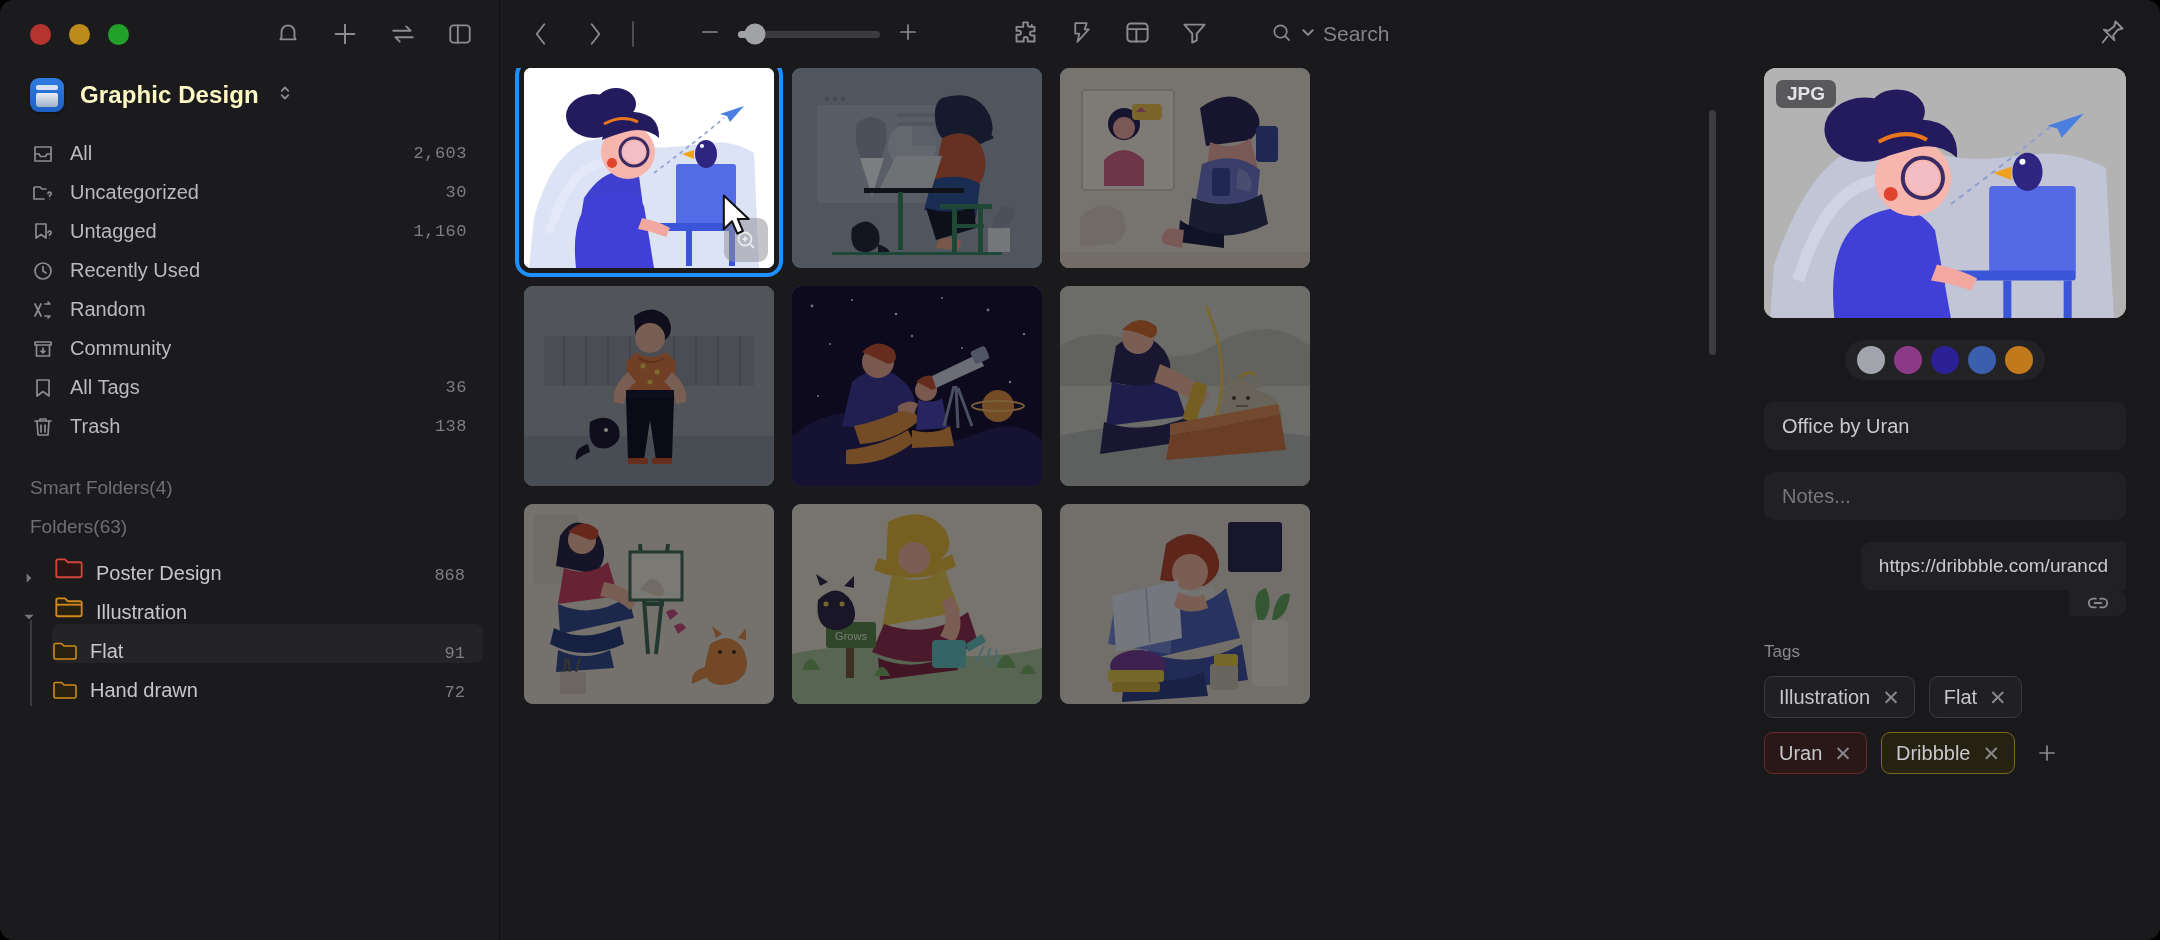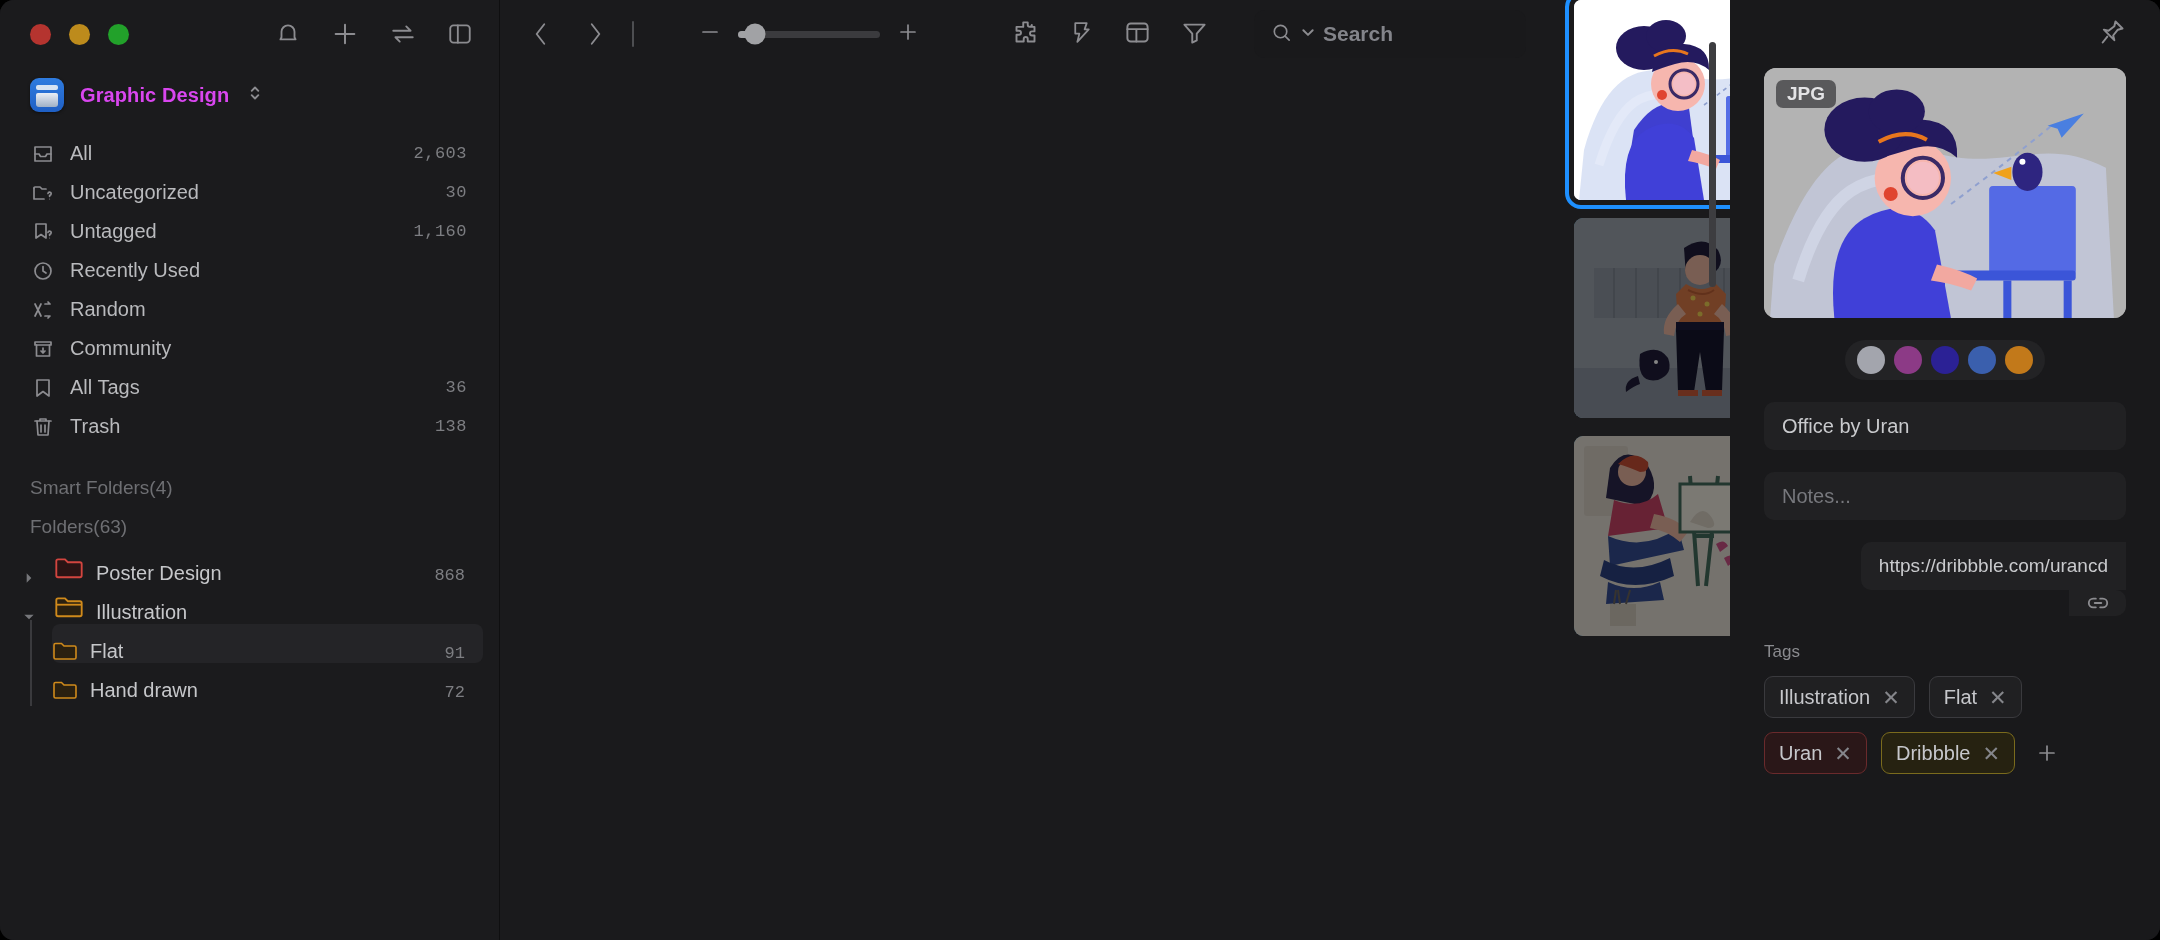--- a/index.html
+++ b/index.html
@@ -53,21 +53,21 @@
     box-shadow: 0 1px 3px rgba(0,0,0,.5);
   }
   .lib-badge::before {
     content:""; position:absolute; left:6px; right:6px; top:7px; height:5px;
     background:#d7e3f3; border-radius:2px;
   }
   .lib-badge::after {
     content:""; position:absolute; left:6px; right:6px; top:15px; bottom:5px;
     background:linear-gradient(180deg,#e9eef6,#9fb0c6); border-radius:2px 2px 3px 3px;
   }
-  .lib-name { font-size: 20px; color: #d946ef; font-weight: 600; letter-spacing: .1px; }
+  .lib-name { font-size: 24px; color: #fef9c3; font-weight: 600; letter-spacing: .1px; }
   .lib-caret { margin-left: 2px; }
 
   .nav { padding: 6px 16px 0 16px; }
   .nav-item {
     height: 39px; border-radius: 8px;
     display: flex; align-items: center;
     padding: 0 16px 0 14px;
     gap: 14px;
     cursor: default;
   }
@@ -97,21 +97,21 @@
   .folder-item .flabel { font-size: 20px; color: #c6c7ca; }
   .folder-item .fcount { margin-left:auto; font-size:17px; color:#7d7e82;
      font-family:"Liberation Mono", monospace; }
   .indent-line { position:relative; }
   .indent-line::before {
     content:""; position:absolute; left:30px; top:-4px; bottom:-4px;
     width:2px; background:#3a3a3d;
   }
 
   
-  .main { flex: 1 1 auto; display: flex; min-width: 0; position: relative; font-weight: bold; }
+  .main { flex: 1 1 auto; display: flex; flex-direction: column; min-width: 0; position: relative; }
   .maintoolbar {
     height: 68px; display: flex; align-items: center;
     padding: 0 18px 0 24px; gap: 0;
   }
   .nav-arrows { display: flex; align-items: center; gap: 20px; margin-right: 4px; }
   .tb-btn { width: 34px; height: 34px; display:flex; align-items:center; justify-content:center; }
   .divider-v { width: 2px; height: 26px; background: #4d4e51; margin: 0 16px; border-radius: 1px; }
 
   .zoomgroup { display:flex; align-items:center; gap: 16px; margin-left: 48px; }
   .slider { width: 142px; height: 7px; background: #3b3b3e; border-radius: 4px; position: relative; }

